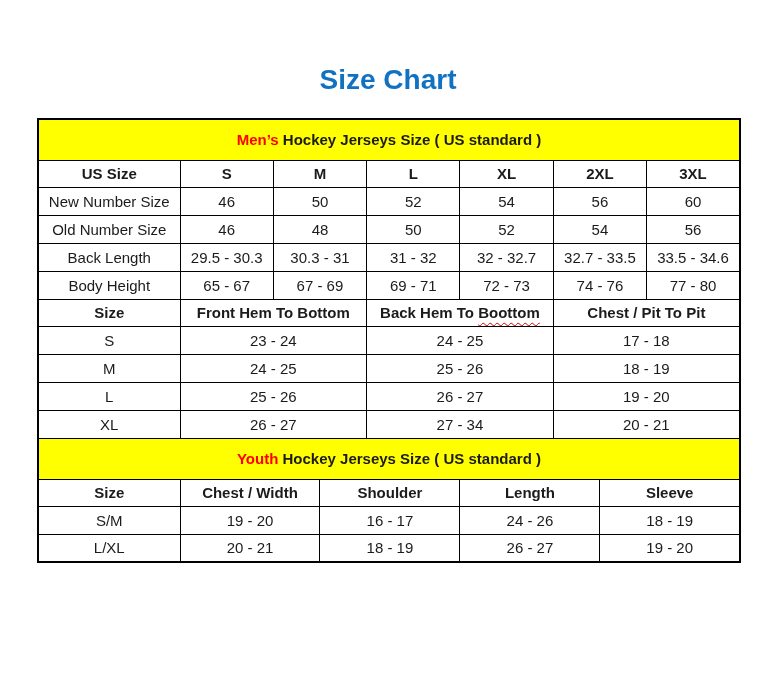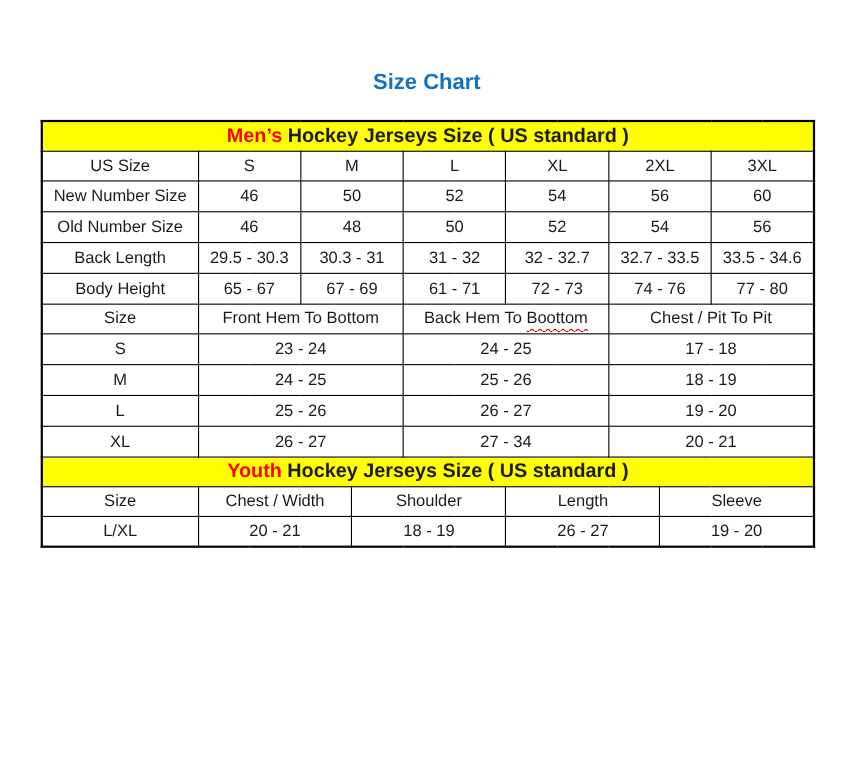--- a/index.html
+++ b/index.html
@@ -15,21 +15,21 @@
     width: 776px;
     height: 692px;
     overflow: hidden;
     font-family: "Liberation Sans", sans-serif;
     color: var(--text-black);
   }
   .page-title {
     margin-top: 64px;
     margin-bottom: 22px;
     text-align: center;
-    font-size: 20px;
+    font-size: 28px;
     font-weight: bold;
     color: var(--title-blue);
     letter-spacing: 0px;
   }
   .chart-wrap {
     margin-left: 37px;
     width: 702px;
   }
   table.size-table {
     width: 702px;
@@ -42,31 +42,31 @@
     text-align: center;
     vertical-align: middle;
     font-size: 15px;
     overflow: hidden;
     white-space: nowrap;
   }
   
   table.size-table { border: 2.5px solid var(--border-black); }
 
   tr.band th {
-    height: 27px;
+    height: 41px;
     background: var(--header-yellow);
-    font-size: 18px;
+    font-size: 15px;
     font-weight: bold;
     color: var(--text-black);
   }
   tr.band .accent { color: var(--accent-red); }
 
   tr.cols th {
     height: 27px;
-    font-weight: normal;
+    font-weight: bold;
     background: #ffffff;
   }
   tr.data td {
     height: 28px;
     font-weight: normal;
     background: #ffffff;
   }
   td.lbl-bold { font-weight: bold; }
 
   .squiggle {
@@ -140,21 +140,21 @@
       <td colspan="2">30.3 - 31</td>
       <td colspan="2">31 - 32</td>
       <td colspan="2">32 - 32.7</td>
       <td colspan="2">32.7 - 33.5</td>
       <td colspan="2">33.5 - 34.6</td>
     </tr>
     <tr class="data">
       <td>Body Height</td>
       <td colspan="2">65 - 67</td>
       <td colspan="2">67 - 69</td>
-      <td colspan="2">61 - 71</td>
+      <td colspan="2">69 - 71</td>
       <td colspan="2">72 - 73</td>
       <td colspan="2">74 - 76</td>
       <td colspan="2">77 - 80</td>
     </tr>
 
     <tr class="cols">
       <th>Size</th>
       <th colspan="4">Front Hem To Bottom</th>
       <th colspan="4"><span>Back Hem To </span><span class="squiggle">Boottom</span></th>
       <th colspan="4">Chest / Pit To Pit</th>
@@ -190,20 +190,27 @@
       </th>
     </tr>
     <tr class="cols">
       <th>Size</th>
       <th colspan="3">Chest / Width</th>
       <th colspan="3">Shoulder</th>
       <th colspan="3">Length</th>
       <th colspan="3">Sleeve</th>
     </tr>
     <tr class="data">
+      <td class="lbl-bold">S/M</td>
+      <td colspan="3">19 - 20</td>
+      <td colspan="3">16 - 17</td>
+      <td colspan="3">24 - 26</td>
+      <td colspan="3">18 - 19</td>
+    </tr>
+    <tr class="data">
       <td class="lbl-bold">L/XL</td>
       <td colspan="3">20 - 21</td>
       <td colspan="3">18 - 19</td>
       <td colspan="3">26 - 27</td>
       <td colspan="3">19 - 20</td>
     </tr>
   </tbody>
     </table>
 </div>
 

